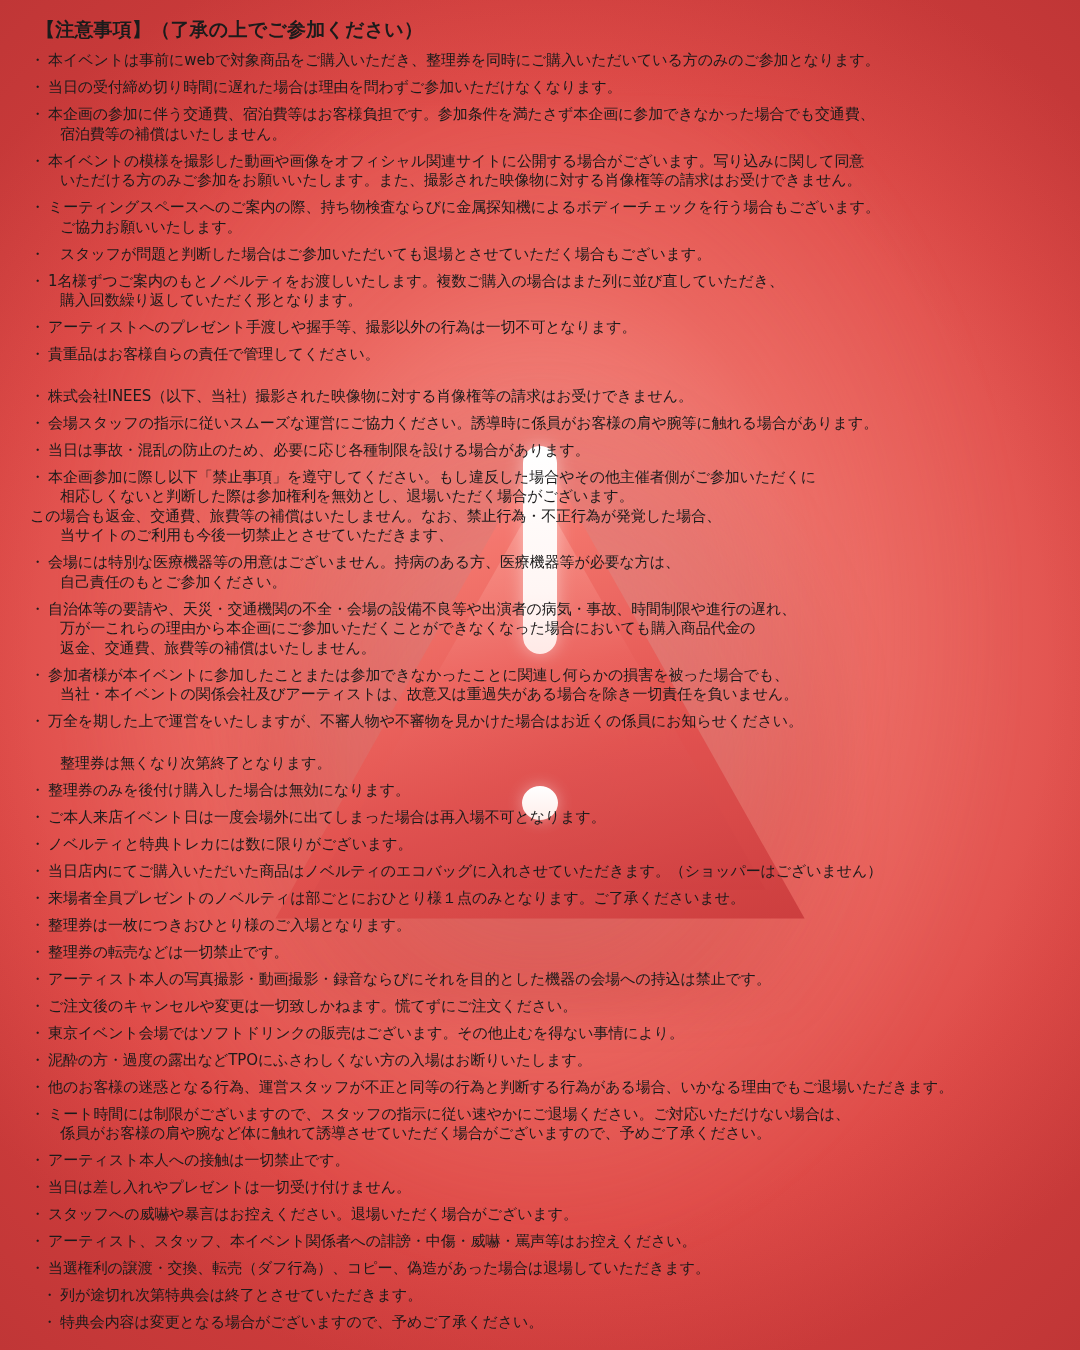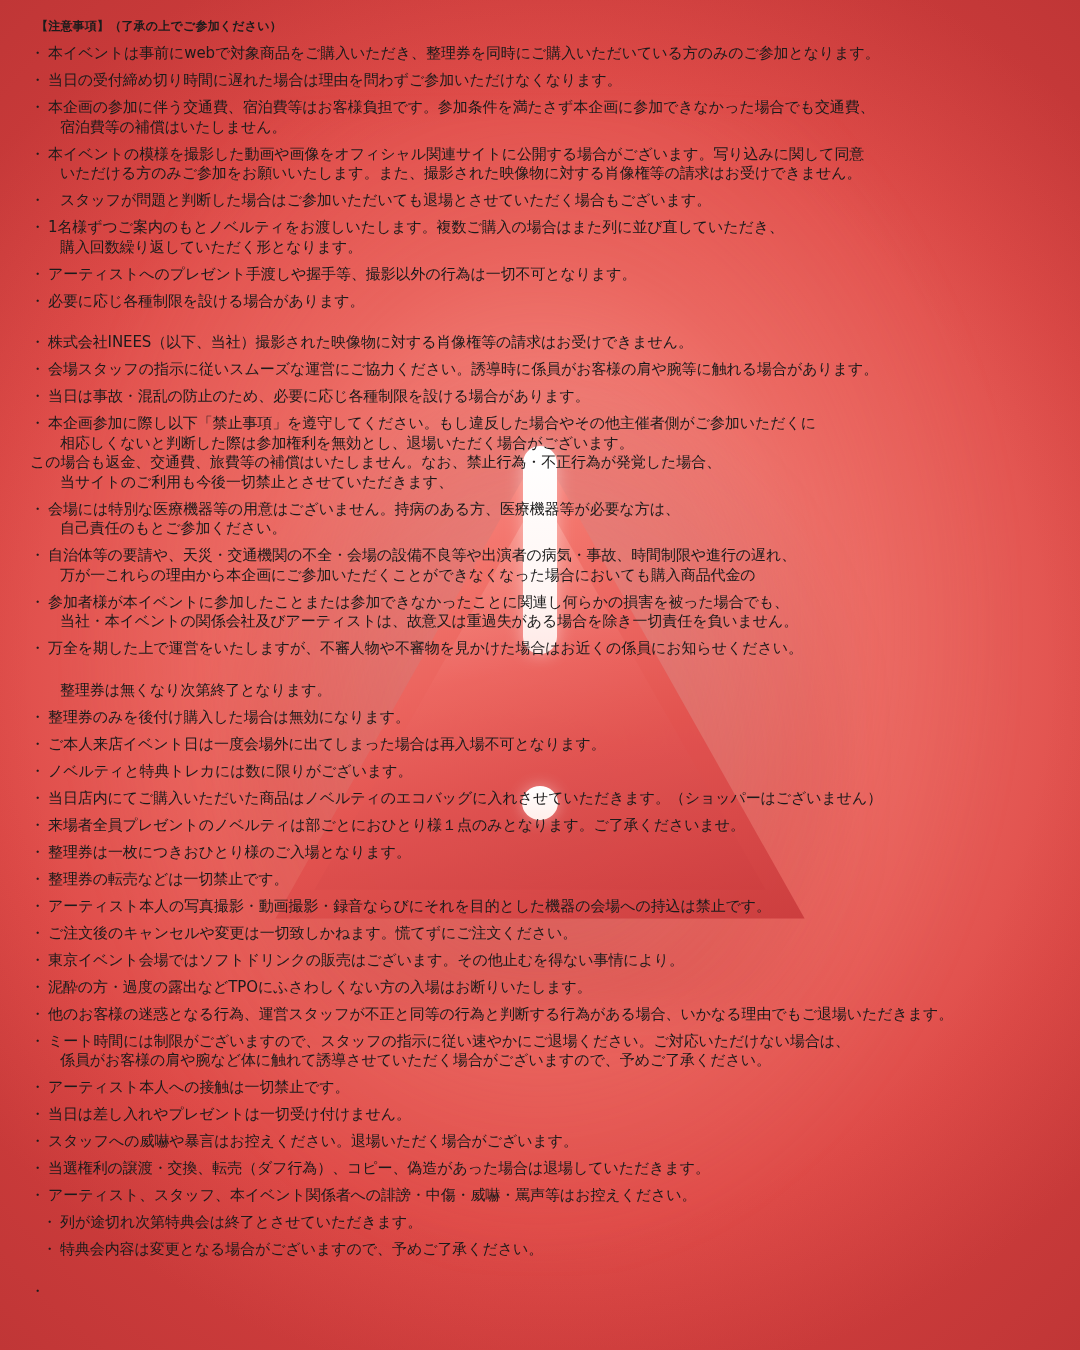--- a/index.html
+++ b/index.html
@@ -102,21 +102,21 @@
     position: relative;
     z-index: 2;
     padding: 14px 26px 10px 30px;
     color: #1b1b1b;
     font-size: 14.4px;
     line-height: 1.0;
   }
 
   .doc-title {
     font-weight: bold;
-    font-size: 12px;
+    font-size: 19px;
     margin: 6px 0 12px 6px;
     letter-spacing: 0.2px;
   }
 
   .block {
     margin-bottom: 6px;
   }
   .block.gap-lg { margin-top: 22px; }
 
   ul.list {
@@ -187,31 +187,35 @@
       </li>
       <li>
         <span>本企画の参加に伴う交通費、宿泊費等はお客様負担です。参加条件を満たさず本企画に参加できなかった場合でも交通費、</span>
         <span class="cont">宿泊費等の補償はいたしません。</span>
       </li>
       <li>
         <span>本イベントの模様を撮影した動画や画像をオフィシャル関連サイトに公開する場合がございます。写り込みに関して同意</span>
         <span class="cont">いただける方のみご参加をお願いいたします。また、撮影された映像物に対する肖像権等の請求はお受けできません。</span>
       </li>
       <li>
+        <span>ミーティングスペースへのご案内の際、持ち物検査ならびに金属探知機によるボディーチェックを行う場合もございます。</span>
+        <span class="cont">ご協力お願いいたします。</span>
+      </li>
+      <li>
         <span class="cont">スタッフが問題と判断した場合はご参加いただいても退場とさせていただく場合もございます。</span>
       </li>
       <li>
         <span>1名様ずつご案内のもとノベルティをお渡しいたします。複数ご購入の場合はまた列に並び直していただき、</span>
         <span class="cont">購入回数繰り返していただく形となります。</span>
       </li>
       <li>
         <span>アーティストへのプレゼント手渡しや握手等、撮影以外の行為は一切不可となります。</span>
       </li>
       <li>
-        <span>必要に応じ各種制限を設ける場合があります。</span>
+        <span>貴重品はお客様自らの責任で管理してください。</span>
       </li>
     </ul>
   </div>
 
   <div class="block gap-lg">
     <ul class="list">
       <li>
         <span>株式会社INEES（以下、当社）撮影された映像物に対する肖像権等の請求はお受けできません。</span>
       </li>
       <li>
@@ -226,20 +230,21 @@
         <span class="cont flush">この場合も返金、交通費、旅費等の補償はいたしません。なお、禁止行為・不正行為が発覚した場合、</span>
         <span class="cont">当サイトのご利用も今後一切禁止とさせていただきます、</span>
       </li>
       <li>
         <span>会場には特別な医療機器等の用意はございません。持病のある方、医療機器等が必要な方は、</span>
         <span class="cont">自己責任のもとご参加ください。</span>
       </li>
       <li>
         <span>自治体等の要請や、天災・交通機関の不全・会場の設備不良等や出演者の病気・事故、時間制限や進行の遅れ、</span>
         <span class="cont">万が一これらの理由から本企画にご参加いただくことができなくなった場合においても購入商品代金の</span>
+        <span class="cont">返金、交通費、旅費等の補償はいたしません。</span>
       </li>
       <li>
         <span>参加者様が本イベントに参加したことまたは参加できなかったことに関連し何らかの損害を被った場合でも、</span>
         <span class="cont">当社・本イベントの関係会社及びアーティストは、故意又は重過失がある場合を除き一切責任を負いません。</span>
       </li>
       <li>
         <span>万全を期した上で運営をいたしますが、不審人物や不審物を見かけた場合はお近くの係員にお知らせください。</span>
       </li>
     </ul>
   </div>
@@ -261,22 +266,22 @@
       <li><span>東京イベント会場ではソフトドリンクの販売はございます。その他止むを得ない事情により。</span></li>
       <li><span>泥酔の方・過度の露出などTPOにふさわしくない方の入場はお断りいたします。</span></li>
       <li><span>他のお客様の迷惑となる行為、運営スタッフが不正と同等の行為と判断する行為がある場合、いかなる理由でもご退場いただきます。</span></li>
       <li>
         <span>ミート時間には制限がございますので、スタッフの指示に従い速やかにご退場ください。ご対応いただけない場合は、</span>
         <span class="cont">係員がお客様の肩や腕など体に触れて誘導させていただく場合がございますので、予めご了承ください。</span>
       </li>
       <li><span>アーティスト本人への接触は一切禁止です。</span></li>
       <li><span>当日は差し入れやプレゼントは一切受け付けません。</span></li>
       <li><span>スタッフへの威嚇や暴言はお控えください。退場いただく場合がございます。</span></li>
+      <li><span>アーティスト、スタッフ、本イベント関係者への誹謗・中傷・威嚇・罵声等はお控えください。</span></li>
       <li><span>当選権利の譲渡・交換、転売（ダフ行為）、コピー、偽造があった場合は退場していただきます。</span></li>
-      <li><span>アーティスト、スタッフ、本イベント関係者への誹謗・中傷・威嚇・罵声等はお控えください。</span></li>
       <li class="indent-extra"><span>列が途切れ次第特典会は終了とさせていただきます。</span></li>
       <li class="indent-extra"><span>特典会内容は変更となる場合がございますので、予めご了承ください。</span></li>
     </ul>
   </div>
 
   <div class="block gap-lg">
     <ul class="list">
       <li>
         
         

